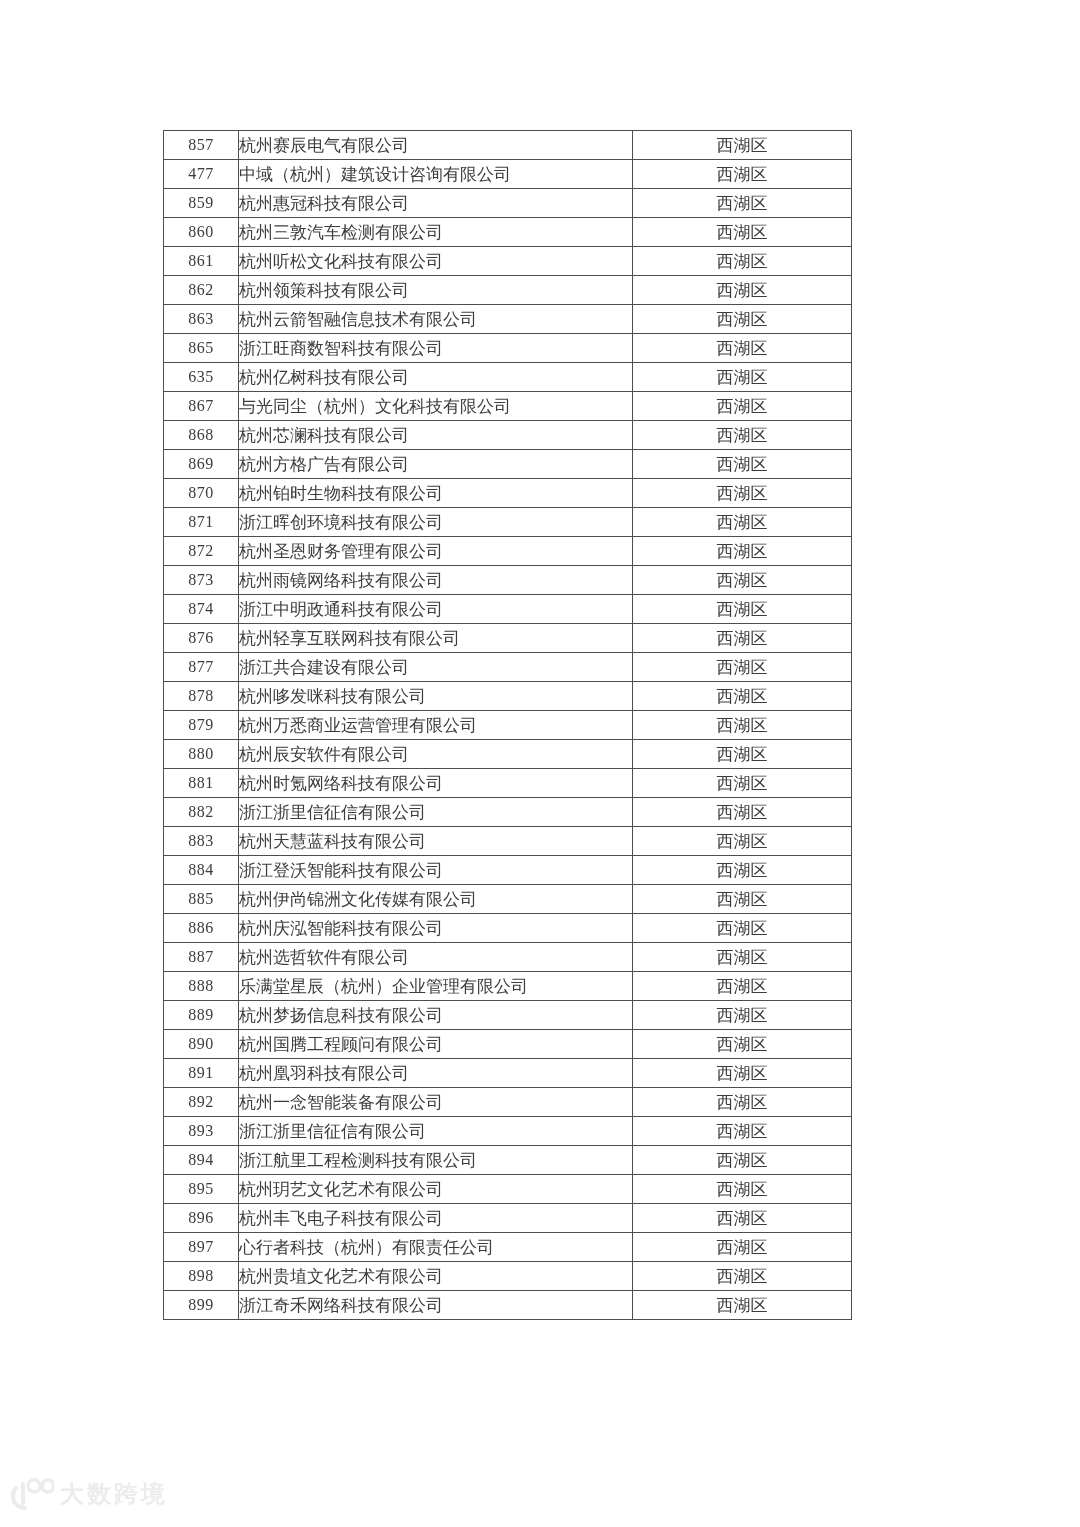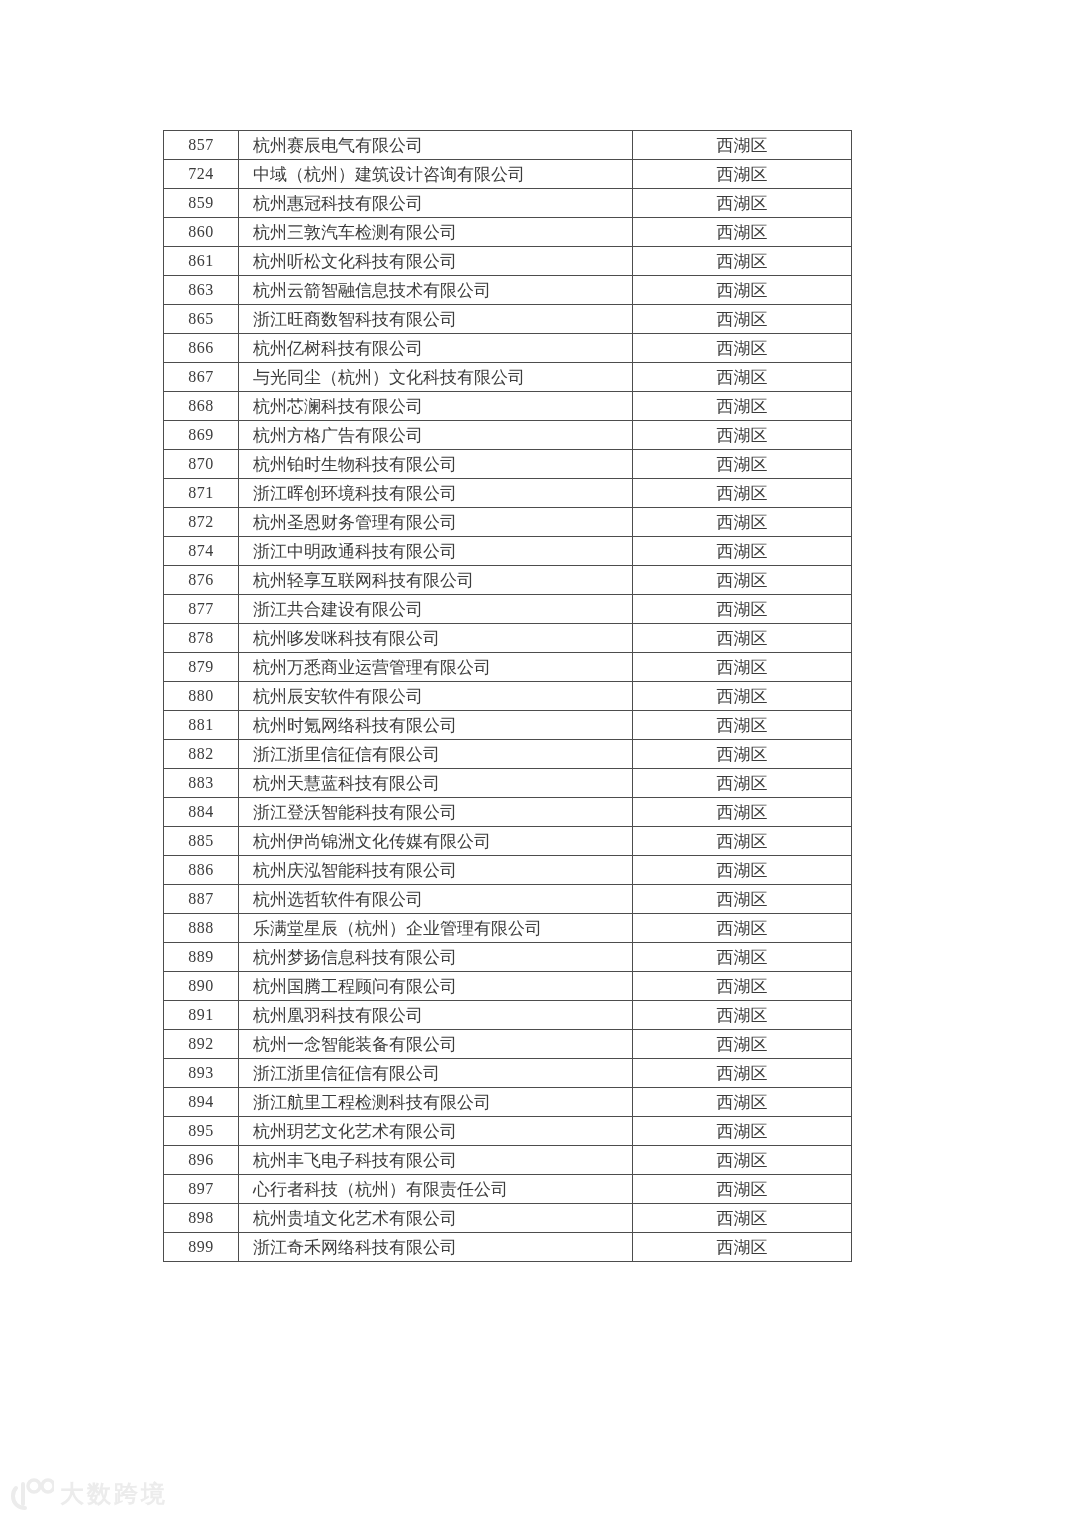--- a/index.html
+++ b/index.html
@@ -37,21 +37,21 @@
     padding:0;
     overflow:hidden;
     white-space:nowrap;
   }
   .company-table td.num{
     text-align:center;
     font-size:16px;
     letter-spacing:0.5px;
   }
   .company-table td.name{
-    padding-left:14px;
+    padding-left:0;
     text-align:left;
   }
   .company-table td.district{
     text-align:center;
     margin-left:48px;
   }
   .watermark{
     position:absolute;
     left:10px;
     top:1474px;
@@ -81,21 +81,21 @@
       <col style="width:219px">
     </colgroup>
     <tbody>
   <tr>
     <td class="num">857</td>
     <td class="name">杭州赛辰电气有限公司</td>
     <td class="district">西湖区</td>
   </tr>
 
   <tr>
-    <td class="num">724</td>
+    <td class="num">477</td>
     <td class="name">中域（杭州）建筑设计咨询有限公司</td>
     <td class="district">西湖区</td>
   </tr>
 
   <tr>
     <td class="num">859</td>
     <td class="name">杭州惠冠科技有限公司</td>
     <td class="district">西湖区</td>
   </tr>
 
@@ -104,36 +104,41 @@
     <td class="name">杭州三敦汽车检测有限公司</td>
     <td class="district">西湖区</td>
   </tr>
 
   <tr>
     <td class="num">861</td>
     <td class="name">杭州听松文化科技有限公司</td>
     <td class="district">西湖区</td>
   </tr>
 
+  <tr>
+    <td class="num">862</td>
+    <td class="name">杭州领策科技有限公司</td>
+    <td class="district">西湖区</td>
+  </tr>
 
   <tr>
     <td class="num">863</td>
     <td class="name">杭州云箭智融信息技术有限公司</td>
     <td class="district">西湖区</td>
   </tr>
 
 
   <tr>
     <td class="num">865</td>
     <td class="name">浙江旺商数智科技有限公司</td>
     <td class="district">西湖区</td>
   </tr>
 
   <tr>
-    <td class="num">866</td>
+    <td class="num">635</td>
     <td class="name">杭州亿树科技有限公司</td>
     <td class="district">西湖区</td>
   </tr>
 
   <tr>
     <td class="num">867</td>
     <td class="name">与光同尘（杭州）文化科技有限公司</td>
     <td class="district">西湖区</td>
   </tr>
 
@@ -160,20 +165,25 @@
     <td class="name">浙江晖创环境科技有限公司</td>
     <td class="district">西湖区</td>
   </tr>
 
   <tr>
     <td class="num">872</td>
     <td class="name">杭州圣恩财务管理有限公司</td>
     <td class="district">西湖区</td>
   </tr>
 
+  <tr>
+    <td class="num">873</td>
+    <td class="name">杭州雨镜网络科技有限公司</td>
+    <td class="district">西湖区</td>
+  </tr>
 
   <tr>
     <td class="num">874</td>
     <td class="name">浙江中明政通科技有限公司</td>
     <td class="district">西湖区</td>
   </tr>
 
 
   <tr>
     <td class="num">876</td>

